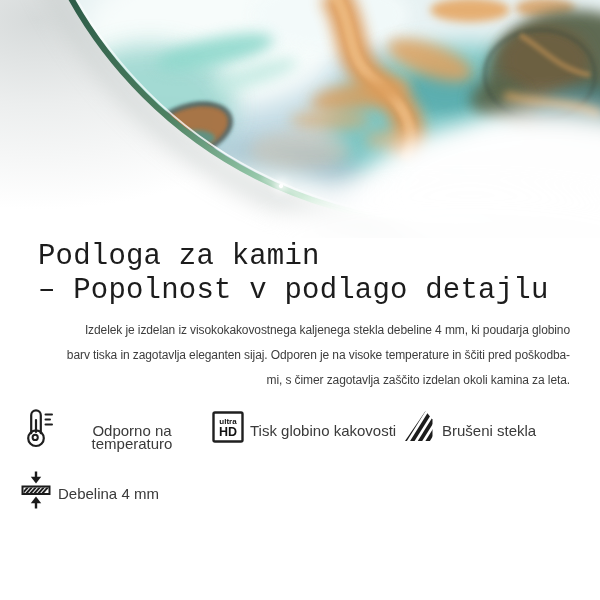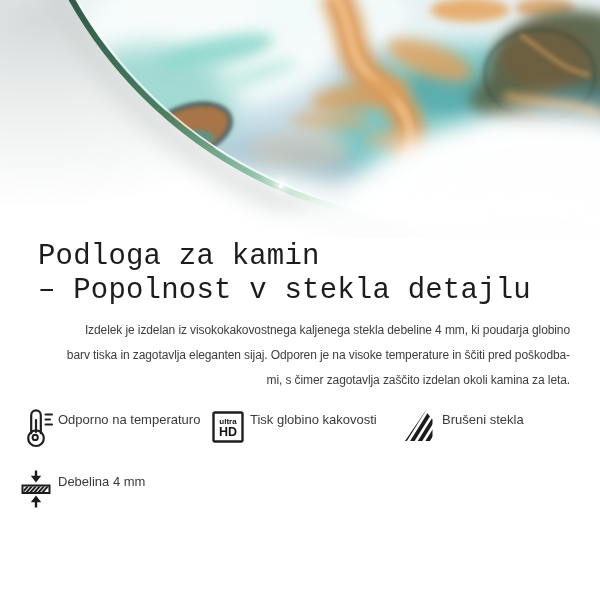--- a/index.html
+++ b/index.html
@@ -16,21 +16,21 @@
     margin:2px 0 0 0;letter-spacing:.2px;
   }
   .desc{margin:10px 0 8px 0;font-size:12px;line-height:25px;color:#3d3d3d;letter-spacing:-0.1px;text-align:right;}
   .desc span{display:block;white-space:nowrap;}
   .features{
     margin-top:12px;padding-left:14px;
     display:grid;grid-template-columns:repeat(3,192px);row-gap:18px;
   }
   .feature{display:flex;}
   .ficon{width:44px;height:44px;flex:0 0 auto;}
-  .flabel{margin-top:8px;font-size:13px;line-height:13px;color:#3a3a3a;text-align:center;}
+  .flabel{margin-top:19px;font-size:15px;line-height:13px;color:#3a3a3a;text-align:center;}
   .ic{stroke:#1f1f1f;stroke-width:2.2;fill:none;stroke-linecap:round;stroke-linejoin:round;}
 </style>
 </head>
 <body>
 
 <div class="hero">
   <svg width="600" height="238" viewBox="0 0 600 238">
     <defs>
       <radialGradient id="gCorner" cx="0.10" cy="0.08" r="0.80">
         <stop offset="0" stop-color="#d6dada"></stop>
@@ -127,21 +127,21 @@
       <line x1="-14" y1="-14" x2="14" y2="14" stroke="#ffffff" stroke-width="1.2" opacity="0.8" filter="url(#f2)"></line>
       <circle cx="0" cy="0" r="6" fill="#ffffff" filter="url(#f4)"></circle>
       <circle cx="0" cy="0" r="2.2" fill="#ffffff"></circle>
     </g>
   </svg>
 </div>
 
 <div class="content">
   <h1 class="title">
     <span style="display:block">Podloga za kamin</span>
-    <span style="display:block">– Popolnost v stekla detajlu</span>
+    <span style="display:block">– Popolnost v podlago detajlu</span>
   </h1>
   <p class="desc">
     <span>Izdelek je izdelan iz visokokakovostnega kaljenega stekla debeline 4 mm, ki poudarja globino</span>
     <span>barv tiska in zagotavlja eleganten sijaj. Odporen je na visoke temperature in ščiti pred poškodba-</span>
     <span>mi, s čimer zagotavlja zaščito izdelan okoli kamina za leta.</span>
   </p>
 </div>
 
 <div class="features">
 

